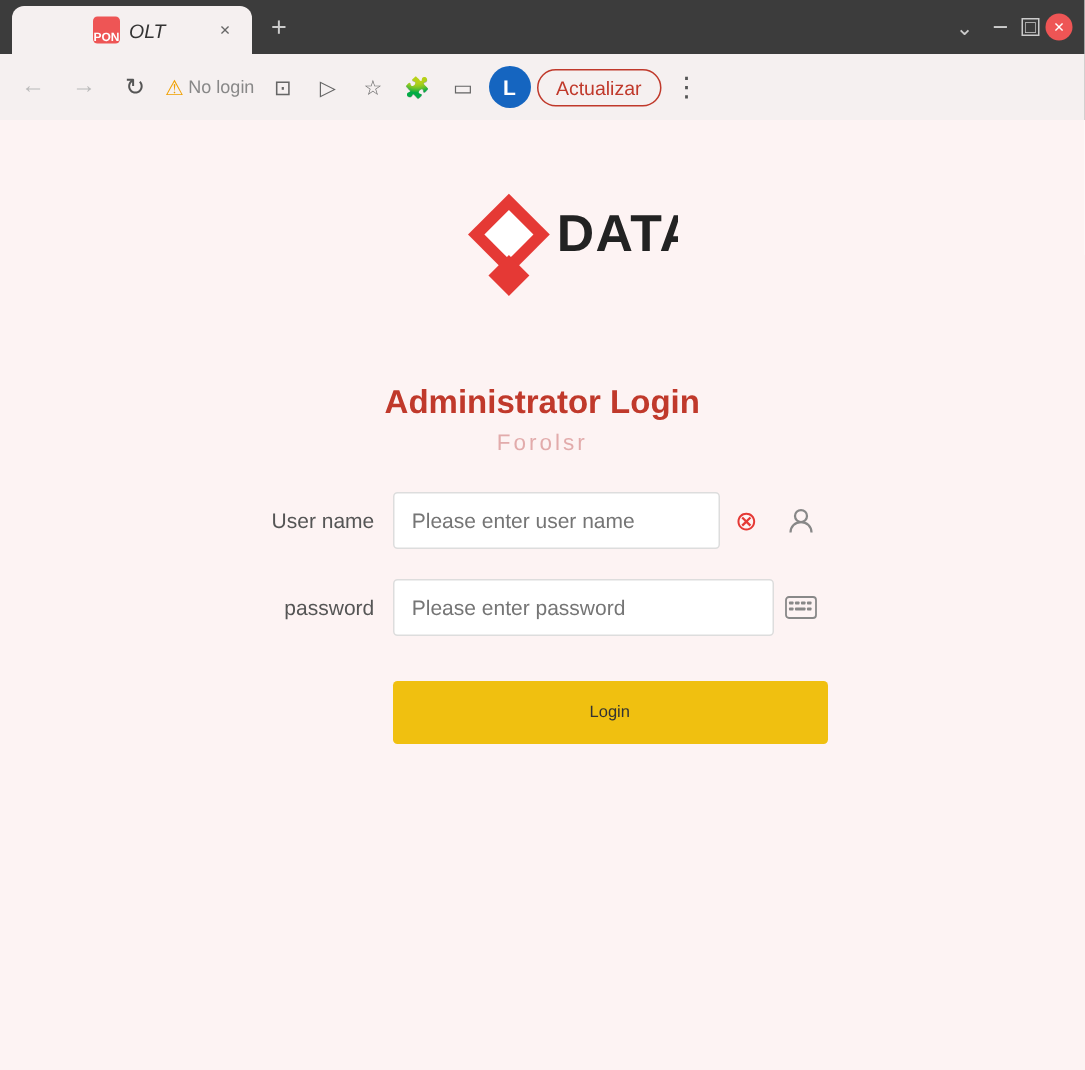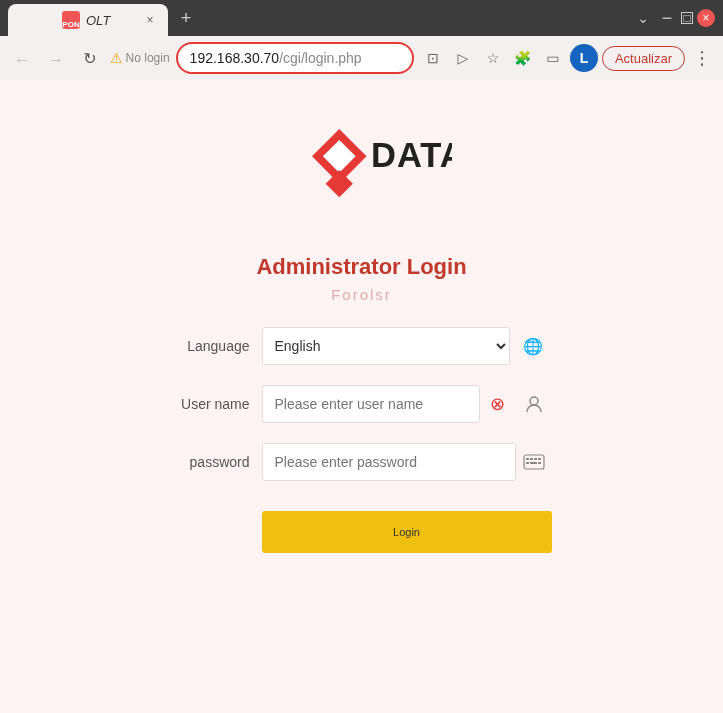--- a/index.html
+++ b/index.html
@@ -275,24 +275,20 @@
   <div class="address-bar">
     <button class="nav-btn disabled">←</button>
     <button class="nav-btn disabled">→</button>
     <button class="nav-btn">↻</button>
 
     <div class="warning-icon">
       <span class="warning-triangle">⚠</span>
       <span>No login</span>
     </div>
 
-    <div class="address-box">
-      <span class="address-text">192.168.30.70</span>
-      <span class="address-rest">/cgi/login.php</span>
-    </div>
 
     <div class="address-actions">
       <div class="addr-icon-btn">⊡</div>
       <div class="addr-icon-btn">▷</div>
       <div class="addr-icon-btn">☆</div>
       <div class="addr-icon-btn">🧩</div>
       <div class="addr-icon-btn">▭</div>
       <div class="profile-btn">L</div>
       <button class="update-btn">Actualizar</button>
       <div class="more-btn">⋮</div>
@@ -315,30 +311,20 @@
 
     </svg>
   </div>
 
   <div class="page-title">Administrator Login</div>
 
   <div class="watermark">Forolsr</div>
 
   <div class="login-form">
 
-    <div class="form-row">
-      <div class="form-label">Language</div>
-      <div class="select-wrapper">
-        <select class="form-select">
-          <option value="english" selected="">English</option>
-          <option value="chinese">Chinese</option>
-        </select>
-      </div>
-      <div class="input-icon icon-globe">🌐</div>
-    </div>
 
     <div class="form-row">
       <div class="form-label">User name</div>
       <div class="input-wrapper">
         <input class="form-input" type="text" placeholder="Please enter user name" style="">
       </div>
       <div class="input-icon" style="cursor:pointer;">
         <span style="color:#e53935; font-size:18px;">⊗</span>
       </div>
       <div class="input-icon">

